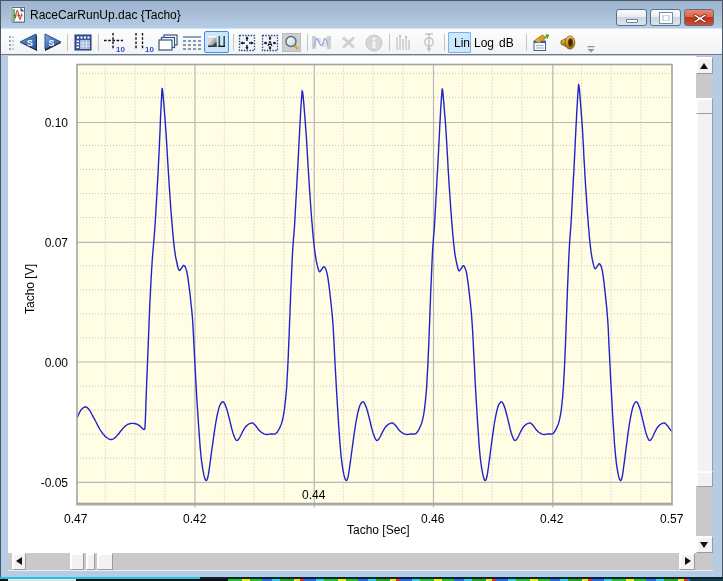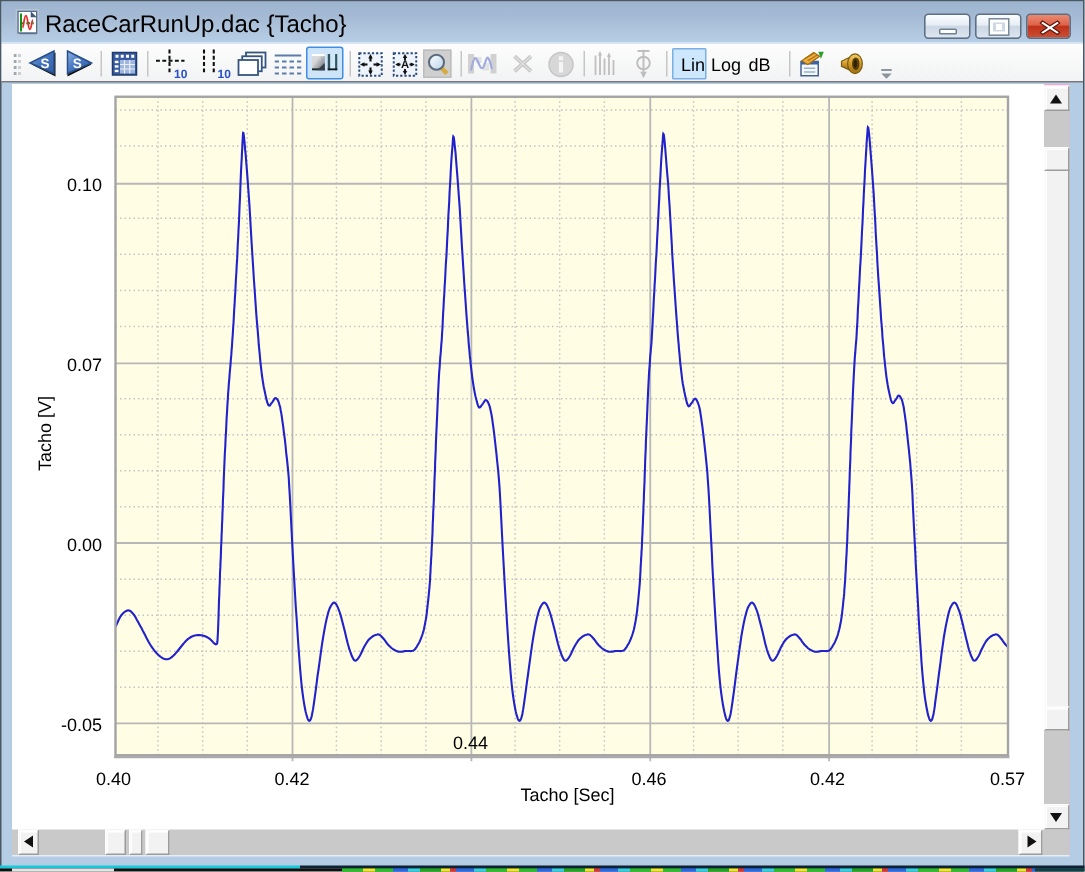--- a/index.html
+++ b/index.html
@@ -2,21 +2,21 @@
 <html><head><meta charset="utf-8"><style>
 * { margin:0; padding:0; box-sizing:border-box; }
 html,body { width:723px; height:581px; overflow:hidden;
   font-family:"Liberation Sans", sans-serif; background:#fff; }
 #win { position:absolute; left:0; top:0; width:723px; height:579px;
   background:#b5cce5; border:1px solid #4b5864; }
 .abs { position:absolute; }
 
 #title { position:absolute; left:1px; top:1px; width:721px; height:27px;
   background:linear-gradient(#9db4d0 0%,#a4bad4 35%,#afc5dd 70%,#b6cde6 100%); }
-#title .txt { position:absolute; left:29px; top:7px; font-size:16px; color:#000; }
+#title .txt { position:absolute; left:29px; top:7px; font-size:12px; color:#000; }
 .capbtn { position:absolute; top:8px; height:17px; border-radius:3px;
   border:1px solid #5e6f81; }
 #bmin  { left:615px; width:31px; background:linear-gradient(#fbfdfe 0%,#e7edf5 45%,#ccd7e4 50%,#dde6f0 100%); }
 #bmax  { left:649px; width:31px; background:linear-gradient(#fbfdfe 0%,#e7edf5 45%,#ccd7e4 50%,#dde6f0 100%); }
 #bclose{ left:683px; width:30px; background:linear-gradient(#eb8973 0%,#dd6248 45%,#c0311a 50%,#cc4f33 100%); }
 
 #tbar { position:absolute; left:1px; top:28px; width:721px; height:27px;
   background:linear-gradient(#fdfdfd,#f2f3f4); border-top:1px solid #d6e5f5;
   border-bottom:1px solid #787878; }
 .sep { position:absolute; top:5px; width:1px; height:17px; background:#c6c6c6; }
@@ -334,21 +334,21 @@
       <clipPath id="pc">
           <rect x="69.0" y="8.5" width="595.0" height="439.0"></rect>
         </clipPath>
       <rect x="69.0" y="8.5" width="595.0" height="439.0" fill="none" stroke="#a4a4a4" stroke-width="1.6"></rect>
       <line x1="68" y1="448.7" x2="665" y2="448.7" stroke="#ababab" stroke-width="1.6"></line>
     </svg>
     <div class="lbl" style="right:628px;top:60px">0.10</div>
     <div class="lbl" style="right:628px;top:180px">0.07</div>
     <div class="lbl" style="right:628px;top:300px">0.00</div>
     <div class="lbl" style="right:628px;top:420px">-0.05</div>
-    <div class="lbl" style="left:56px;top:456px">0.40</div>
+    <div class="lbl" style="left:56px;top:456px">0.47</div>
     <div class="lbl" style="left:175px;top:456px">0.42</div>
     <div class="lbl" style="left:294px;top:432px">0.44</div>
     <div class="lbl" style="left:413px;top:456px">0.46</div>
     <div class="lbl" style="left:532px;top:456px">0.42</div>
     <div class="lbl" style="left:652px;top:456px">0.57</div>
     <div class="lbl" style="left:339px;top:467px">Tacho [Sec]</div>
     <div class="lbl" style="left:-3px;top:226px;transform:rotate(-90deg);transform-origin:center">Tacho [V]</div>
   </div>
   <div id="vsb">
     <div class="sbface" style="left:0;top:0;width:17px;height:17px"></div>

